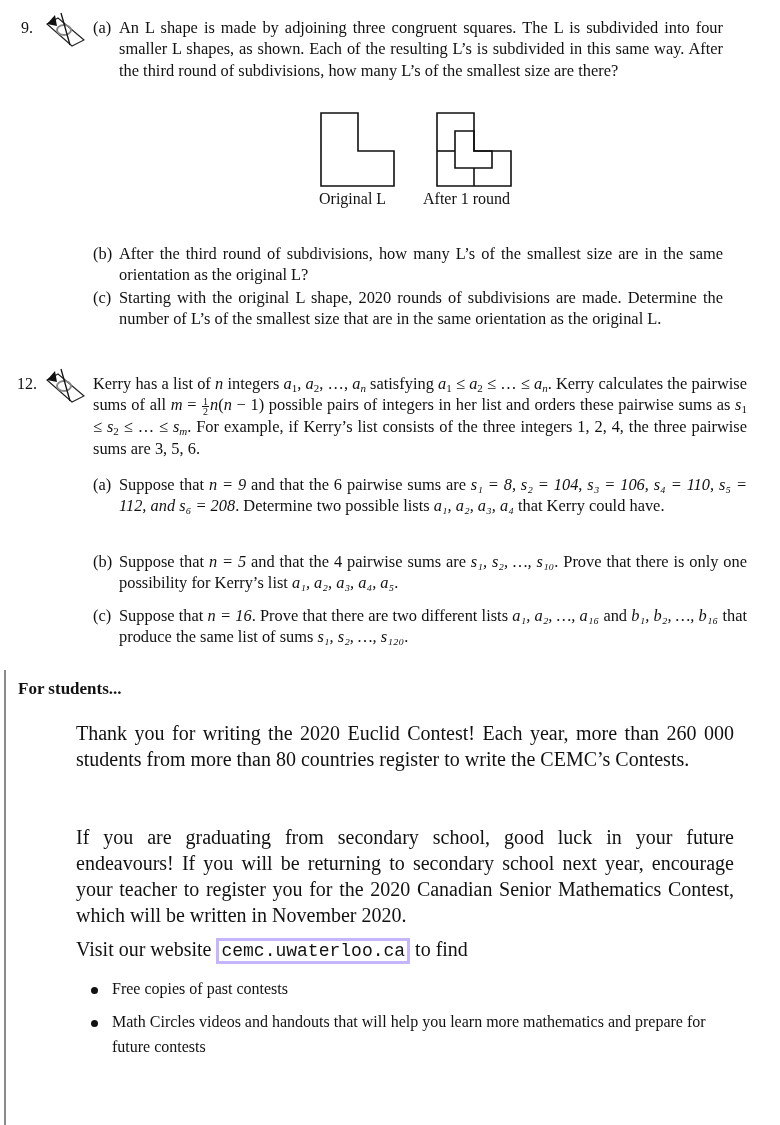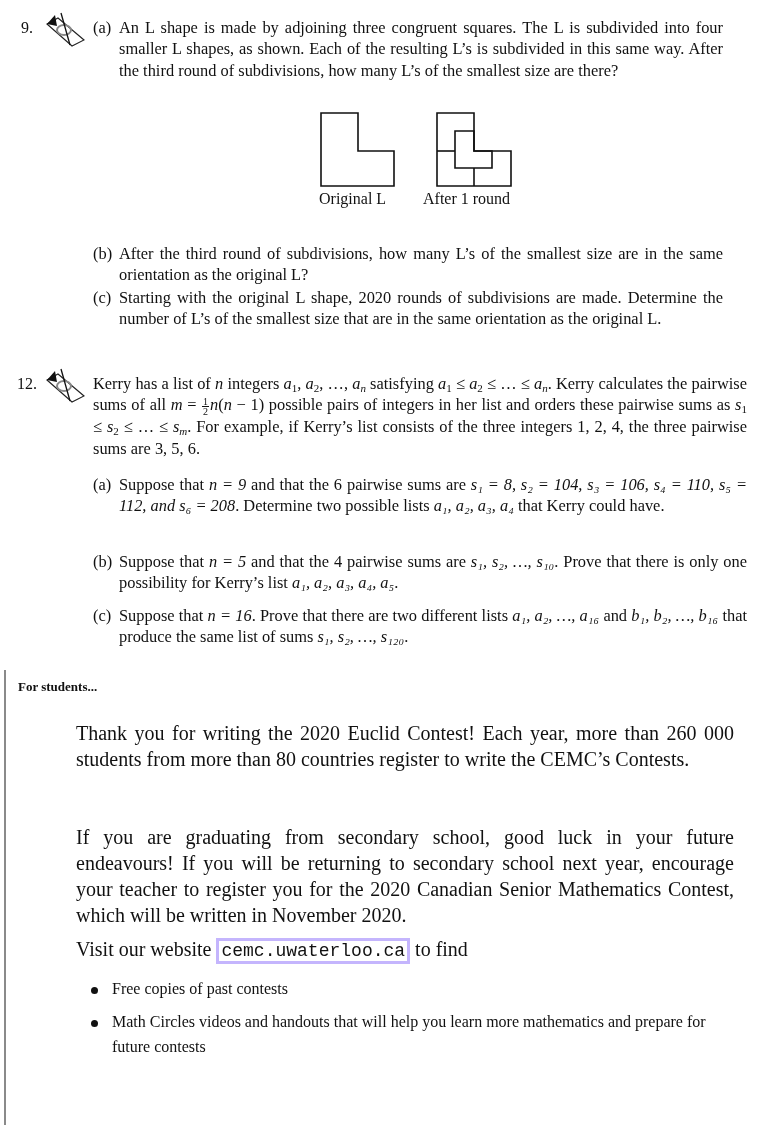--- a/index.html
+++ b/index.html
@@ -25,21 +25,21 @@
   i.m { font-style: italic; }
   sub { font-size: 11px; vertical-align: -3px; line-height: 0; }
   .frac { display: inline-block; vertical-align: middle; text-align: center; font-size: 10px; line-height: 9px; margin: 0 1px; }
   .frac span { display: block; }
   .frac .num { border-bottom: 1px solid #111; padding: 0 1px; }
 
   .figure { position: absolute; left: 315px; top: 110px; width: 220px; height: 100px; }
   .fig-label { position: absolute; font-family: "Liberation Serif", serif; font-size: 16px; white-space: nowrap; }
 
   .students-bar { position: absolute; left: 4px; top: 670px; width: 2px; height: 455px; background: #8a8a8a; }
-  .students-title { position: absolute; left: 18px; top: 679px; font-family: "Liberation Serif", serif; font-weight: bold; font-size: 13px; }
+  .students-title { position: absolute; left: 18px; top: 679px; font-family: "Liberation Serif", serif; font-weight: bold; font-size: 17px; }
   .stu { position: absolute; left: 76px; width: 658px; font-family: "Liberation Serif", serif; font-size: 20px; line-height: 26px; text-align: justify; }
   .link-box { border: 3px solid #c4b5fd; padding: 0 2px; font-family: "Liberation Mono", "DejaVu Sans Mono", monospace; font-size: 18px; }
   ul.bullets { position: absolute; left: 88px; top: 976px; width: 640px; margin: 0; padding: 0; list-style: none; font-family: "Liberation Serif", serif; font-size: 16px; line-height: 25.5px; }
   ul.bullets li { position: relative; padding-left: 24px; margin-bottom: 7px; }
   ul.bullets li .dot { position: absolute; left: 3px; top: 11px; width: 7px; height: 7px; border-radius: 50%; background: #111; }
 </style>
 </head>
 <body>
 
 <div class="qnum" style="left:21px; top:19px;">9.</div>

